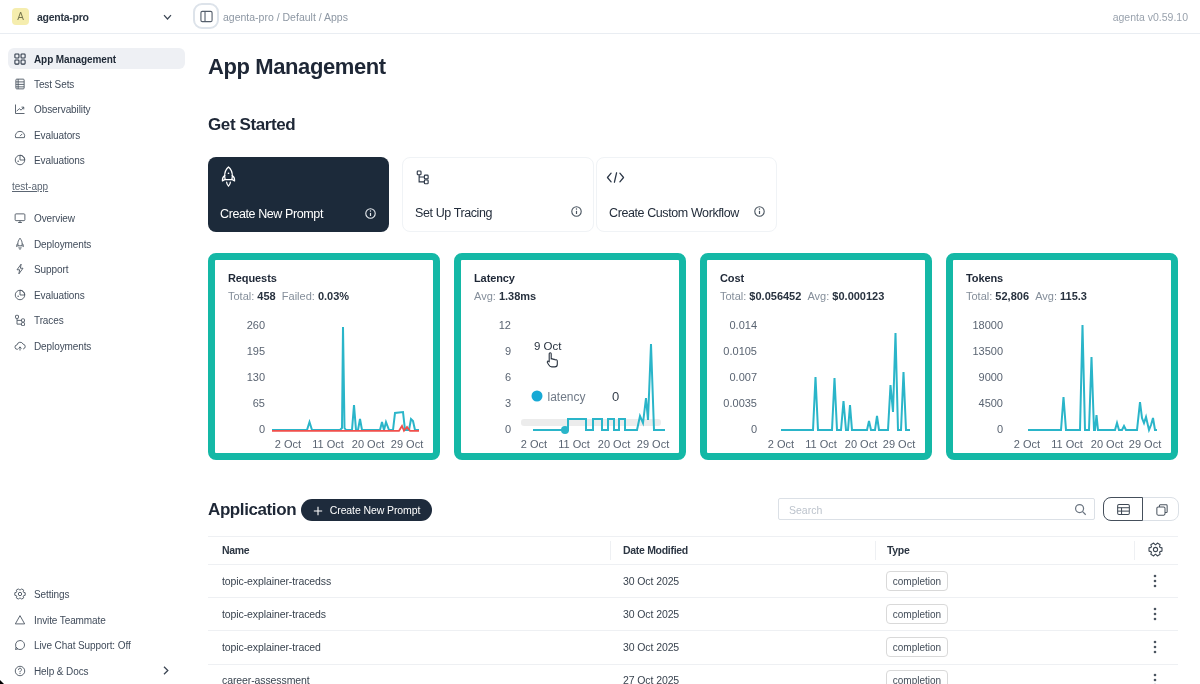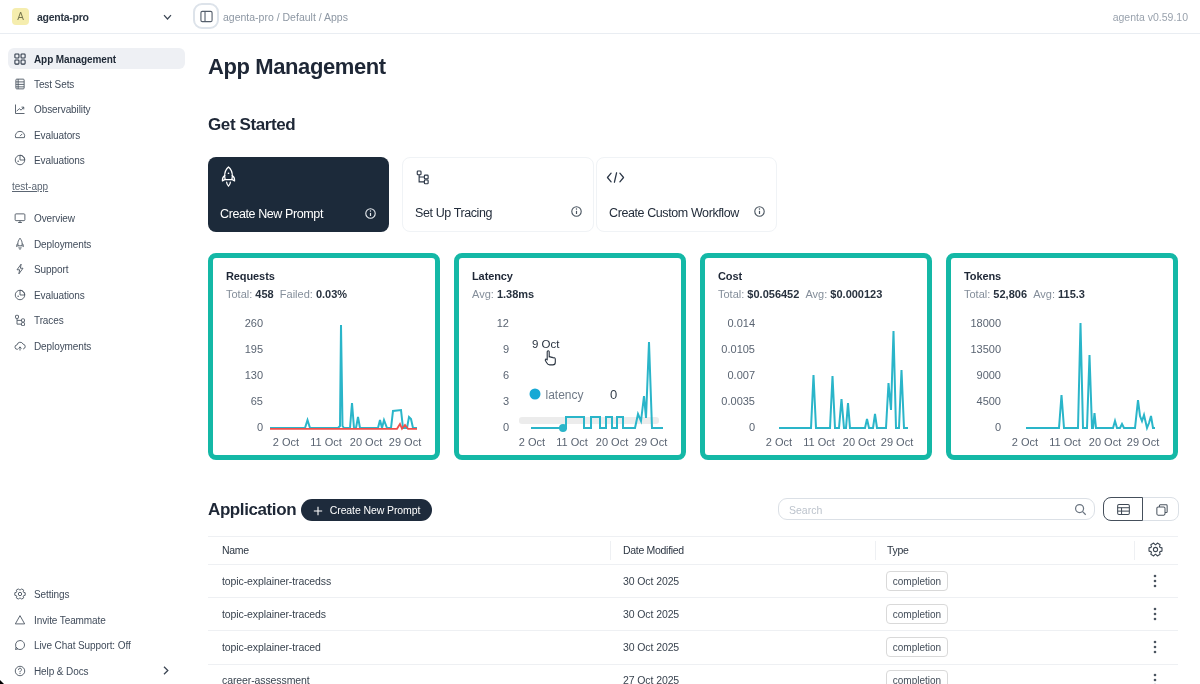--- a/index.html
+++ b/index.html
@@ -34,42 +34,42 @@
 .gcard .lbl { position:absolute; left:12px; bottom:11px; font-size:12.5px; font-weight:500; letter-spacing:-0.4px; line-height:13px; }
 .gcard .info { position:absolute; right:13px; bottom:13px; }
 #gc1 { left:208px; background:#1c2a3a; }
 #gc1 .lbl { color:#fff; }
 #gc2 { left:402px; width:192px; border:1px solid #f0f3f6; }
 #gc3 { left:596px; width:181px; border:1px solid #f0f3f6; }
 #gc2 .lbl, #gc3 .lbl { color:#232d3b; }
 #gc2 .info, #gc3 .info { right:11px; bottom:14px; }
 
 .ccard { position:absolute; top:253px; width:232px; height:207px; background:#fff;
-  border:5px solid #14b8a6; border-radius:8px; }
+  border:7px solid #14b8a6; border-radius:8px; }
 .ccard .t { position:absolute; left:13px; top:12px; font-size:11px; font-weight:700; color:#1e2736; letter-spacing:-0.1px; }
 .ccard .s { position:absolute; left:13px; top:30px; font-size:11px; color:#848e9a; }
 .ccard .s b { color:#28323f; font-weight:700; }
 .ccard svg.plot { position:absolute; left:0; top:0; }
 .ylab { font-size:11px; fill:#5a6472; }
 .xlab { font-size:11px; fill:#5a6472; }
 
 #newbtn { position:absolute; left:301px; top:499px; width:131px; height:22px;
   background:#1e2b3c; border-radius:14px; color:#fff; font-size:10.5px;
   line-height:22px; text-align:center; letter-spacing:-0.1px; border-radius:11px; }
 #search { position:absolute; left:778px; top:498px; width:317px; height:22px;
-  border:1px solid #dbe0e6; border-radius:9px; background:#fff; }
+  border:1px solid #dbe0e6; border-radius:2px; background:#fff; }
 #search .ph { position:absolute; left:10px; top:5px; font-size:10.5px; color:#bcc3cc; }
 #seg { position:absolute; left:1103px; top:497px; width:76px; height:24px;
   border:1px solid #dbe0e6; border-radius:8px; background:#fff; }
 #seg .l { position:absolute; left:-1px; top:-1px; width:40px; height:24px;
   border:1px solid #454f5b; border-radius:8px 0 0 8px; background:#fff; }
 
 .tline { position:absolute; left:208px; width:970px; height:1px; background:#eef0f3; }
 .vline { position:absolute; width:1px; background:#eef0f3; top:541px; height:19px; }
-.th { position:absolute; top:544px; font-size:10.5px; font-weight:400; color:#2c3643; letter-spacing:-0.3px; }
+.th { position:absolute; top:544px; font-size:10.5px; font-weight:700; color:#2c3643; letter-spacing:-0.3px; }
 .td { position:absolute; font-size:10.5px; color:#39434f; letter-spacing:-0.1px; }
 .tag { position:absolute; left:886px; width:62px; height:20px; border:1px solid #d9d9d9;
   border-radius:4px; background:#fff; font-size:10px; color:#434d59;
   text-align:center; line-height:19px; }
 .dots { position:absolute; left:1153px; width:4px; height:14px; }
 </style>
 </head>
 <body>
 <div id="topbar">
   <div id="avatar">A</div>

